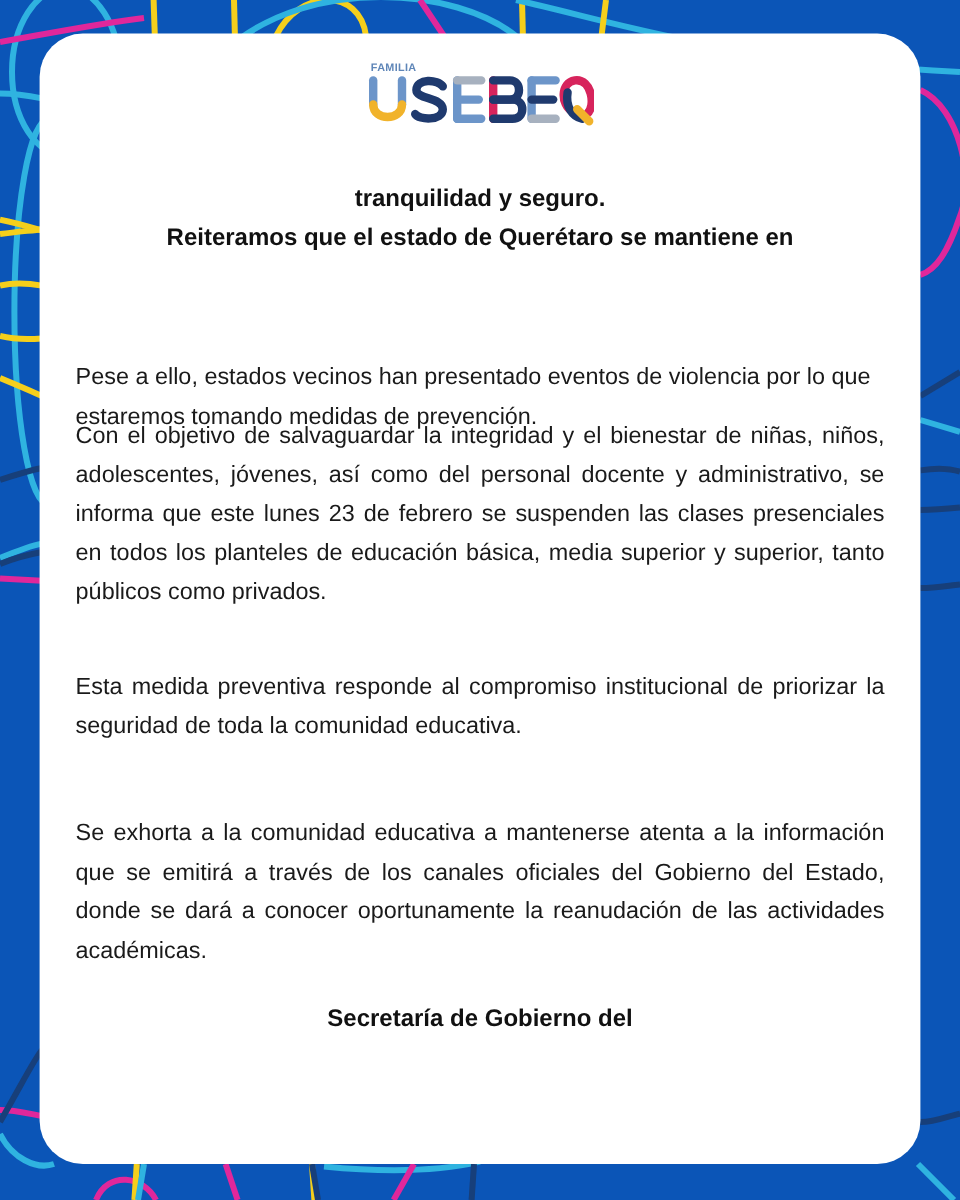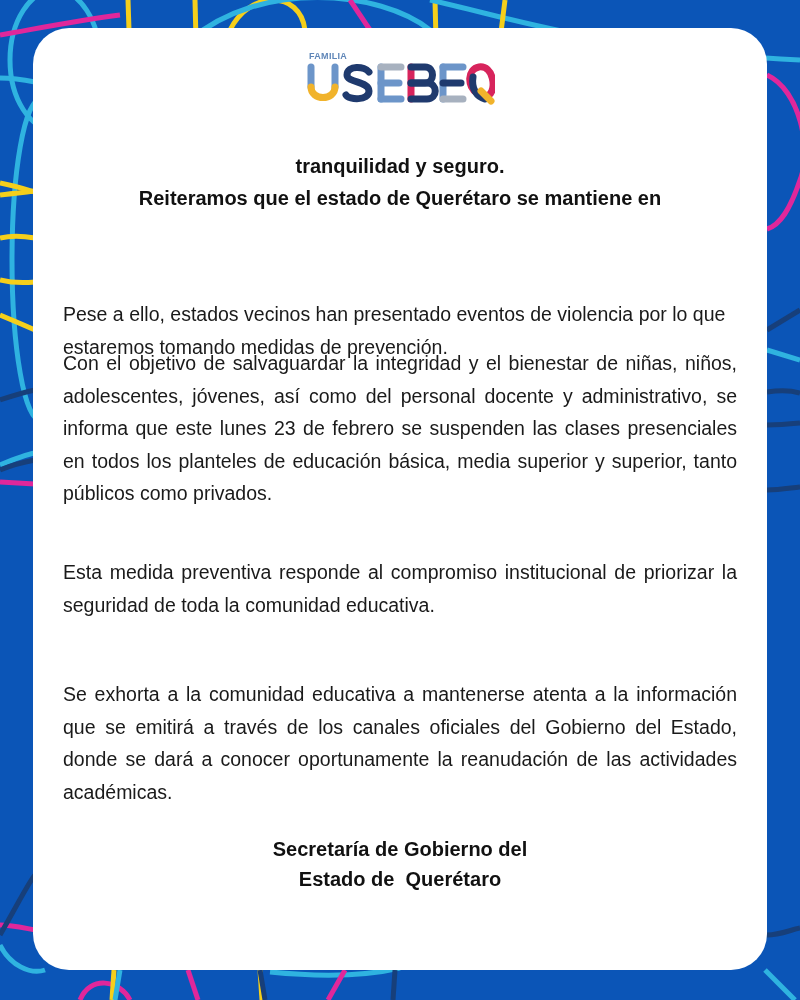--- a/index.html
+++ b/index.html
@@ -119,14 +119,13 @@
   <div>Reiteramos que el estado de Querétaro se mantiene en</div>
 </div>
 
 <div class="para p1">Pese a ello, estados vecinos han presentado eventos de violencia por lo que estaremos tomando medidas de prevención.</div>
 <div class="para p2">Con el objetivo de salvaguardar la integridad y el bienestar de niñas, niños, adolescentes, jóvenes, así como del personal docente y administrativo, se informa que este lunes 23 de febrero se suspenden las clases presenciales en todos los planteles de educación básica, media superior y superior, tanto públicos como privados.</div>
 <div class="para p3">Esta medida preventiva responde al compromiso institucional de priorizar la seguridad de toda la comunidad educativa.</div>
 <div class="para p4">Se exhorta a la comunidad educativa a mantenerse atenta a la información que se emitirá a través de los canales oficiales del Gobierno del Estado, donde se dará a conocer oportunamente la reanudación de las actividades académicas.</div>
 
 <div class="signature">
   <div>Secretaría de Gobierno del</div>
-  <div style="white-space: pre;">Estado de  Querétaro</div>
 </div>
 
 </body></html>

